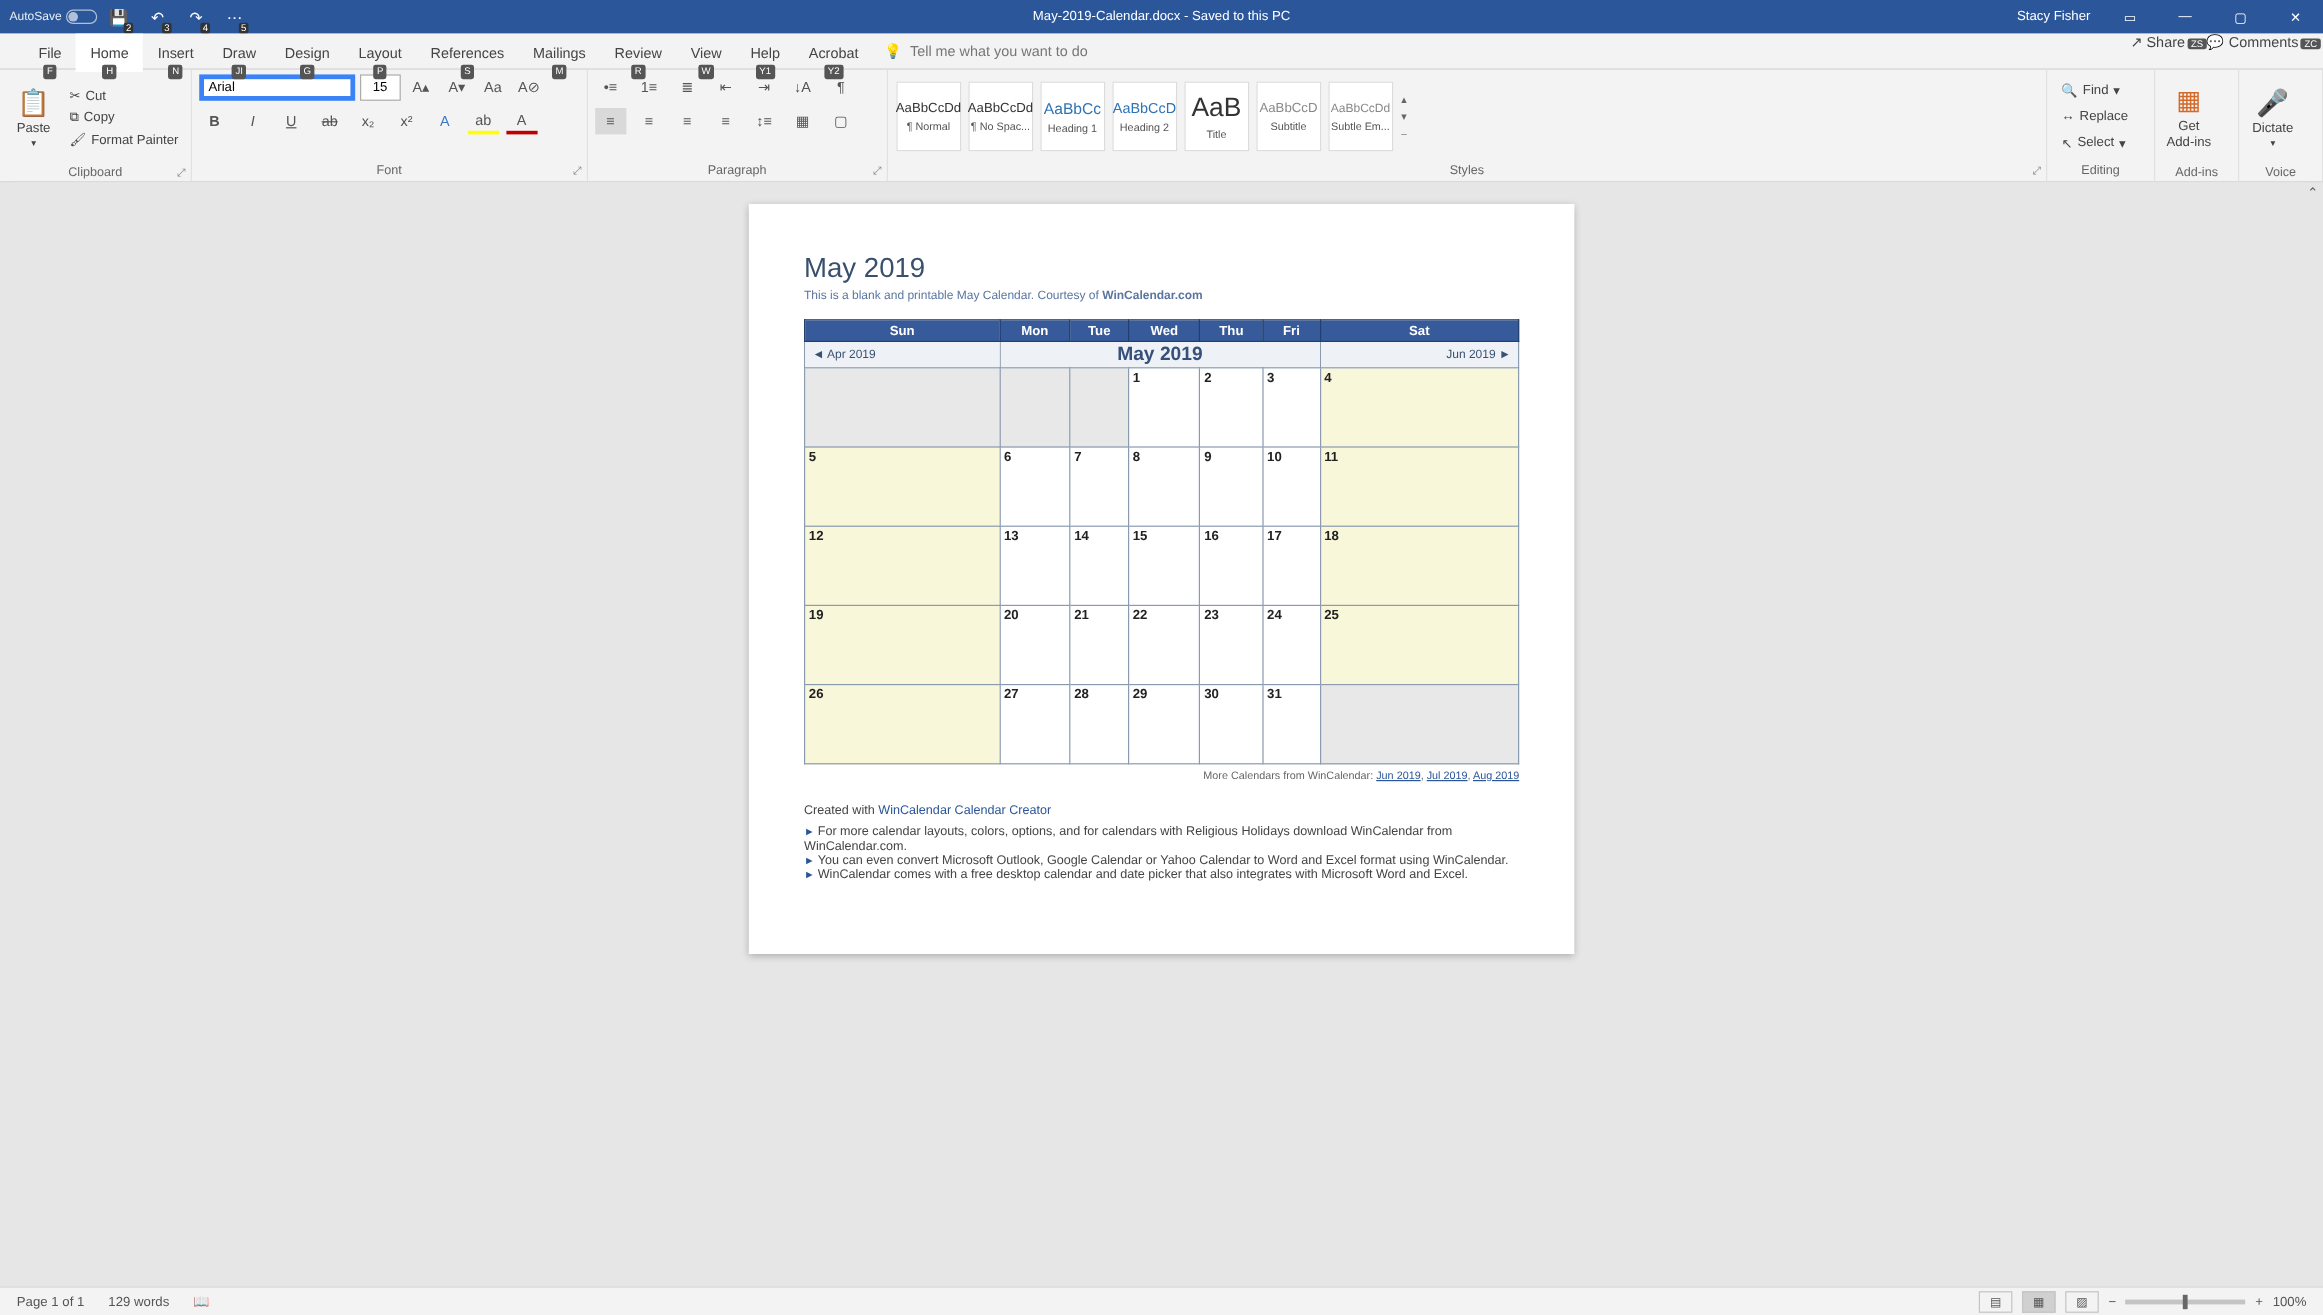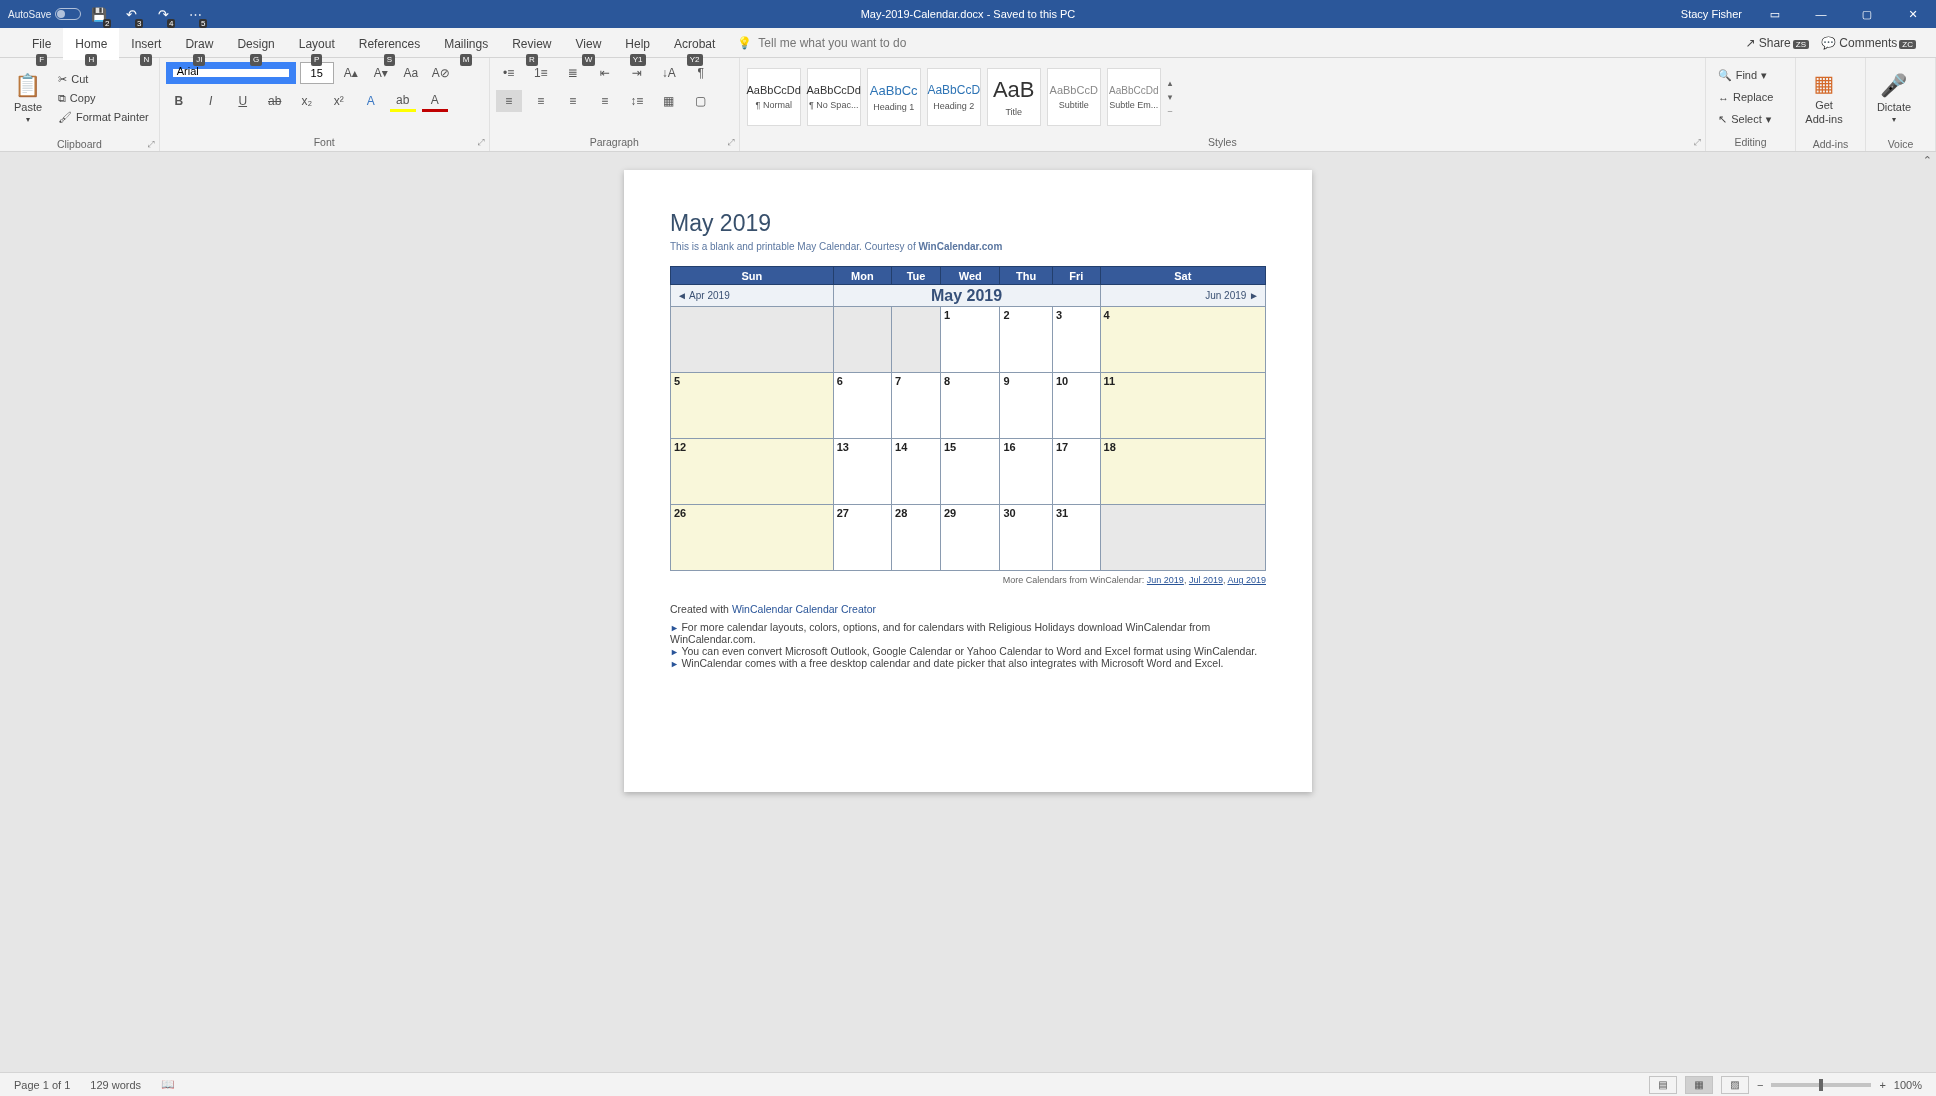--- a/index.html
+++ b/index.html
@@ -13,31 +13,31 @@
 .titlebar .qat-btn .badge{position:absolute;bottom:-2px;right:2px;background:#333;color:#fff;font-size:8px;padding:0 2px;border-radius:2px}
 .titlebar .doc-title{position:absolute;left:50%;transform:translateX(-50%);font-size:11px}
 .titlebar .win-controls{position:absolute;right:0;display:flex;align-items:center;gap:0;height:100%}
 .titlebar .user{padding:0 10px;font-size:11px}
 .titlebar .wc{width:46px;height:28px;display:flex;align-items:center;justify-content:center;font-size:11px}
 .ribbon-tabs{height:30px;background:#f3f3f3;border-bottom:1px solid #d4d4d4;display:flex;align-items:flex-start;padding-left:20px;position:relative}
 .ribbon-tabs .tab{padding:16px 12px;height:30px;display:flex;flex-direction:column;align-items:center;justify-content:center;font-size:12px;color:#444;position:relative}
 .ribbon-tabs .tab .k{position:absolute;bottom:-6px;background:#555;color:#fff;font-size:8px;padding:0 3px;border-radius:2px;line-height:12px}
 .ribbon-tabs .tab.active{background:#fff}
 .ribbon-tabs .tellme{display:flex;align-items:center;gap:6px;margin-left:10px;font-size:12px;color:#767676;height:30px}
-.ribbon-tabs .right{position:absolute;right:20px;display:flex;align-items:center;gap:12px;height:30px;font-size:12px;color:#444}
+.ribbon-tabs .right{position:absolute;right:2px;display:flex;align-items:flex-start;gap:0;height:30px;font-size:12px;color:#444}
 .ribbon-tabs .right .badge{background:#555;color:#fff;font-size:8px;padding:0 3px;border-radius:2px;margin-left:2px}
 .ribbon{height:94px;background:#f3f3f3;border-bottom:1px solid #d4d4d4;display:flex}
 .group{border-right:1px solid #e1e1e1;display:flex;flex-direction:column;height:100%}
 .group .body{flex:1;display:flex;align-items:center;padding:4px 6px;gap:4px}
 .group .label{text-align:center;font-size:10.5px;color:#666;padding-bottom:3px;position:relative}
 .group .label .dl{position:absolute;right:4px;bottom:3px;font-size:9px;color:#888}
 .big-btn{display:flex;flex-direction:column;align-items:center;justify-content:center;width:44px;height:72px;gap:2px;font-size:11px;color:#444}
 .big-btn .icon{font-size:22px}
 .mini-row{display:flex;align-items:center;gap:4px;font-size:11px;color:#444;padding:2px 4px}
-.fontbox{width:130px;height:22px;border:7px solid #3b82f6;background:#fff;font-size:11px;padding:0 4px;display:flex;align-items:flex-end}
+.fontbox{width:130px;height:22px;border:4px solid #3b82f6;background:#fff;font-size:11px;padding:0 4px;display:flex;align-items:center}
 .sizebox{width:34px;height:22px;border:1px solid #ababab;background:#fff;font-size:11px;display:flex;align-items:center;justify-content:center}
 .ico-btn{width:26px;height:22px;display:flex;align-items:center;justify-content:center;font-size:12px;color:#555}
 .style-item{width:54px;height:58px;border:1px solid #dcdcdc;display:flex;flex-direction:column;align-items:center;justify-content:center;margin:0 1px;font-size:10px;color:#555;background:#fff}
 .style-item .prev{font-size:12px;color:#333}
 .style-item .nm{font-size:9px;margin-top:4px}
 .rightcol{display:flex;flex-direction:column;gap:2px;font-size:11px;color:#444;padding:0 6px}
 .rightcol .row{display:flex;align-items:center;gap:4px;height:20px}
 .doc-area{position:absolute;top:152px;left:12px;right:12px;bottom:28px;background:#e6e6e6;overflow:auto}
 .page{width:688px;min-height:622px;background:#fff;margin:18px auto;box-shadow:0 2px 6px rgba(0,0,0,.25);padding:40px 46px 60px 46px;position:relative}
 .page h1{font-family:Arial;font-weight:400;font-size:23px;color:#38506c}
@@ -362,20 +362,29 @@
           <tr>
             <td class="cell wknd">12</td>
             <td class="cell">13</td>
             <td class="cell">14</td>
             <td class="cell">15</td>
             <td class="cell">16</td>
             <td class="cell">17</td>
             <td class="cell wknd">18</td>
           </tr>
           <tr>
+            <td class="cell wknd">19</td>
+            <td class="cell">20</td>
+            <td class="cell">21</td>
+            <td class="cell">22</td>
+            <td class="cell">23</td>
+            <td class="cell">24</td>
+            <td class="cell wknd">25</td>
+          </tr>
+          <tr>
             <td class="cell wknd">26</td>
             <td class="cell">27</td>
             <td class="cell">28</td>
             <td class="cell">29</td>
             <td class="cell">30</td>
             <td class="cell">31</td>
             <td class="cell off"></td>
           </tr>
         </tbody>
     </table>

